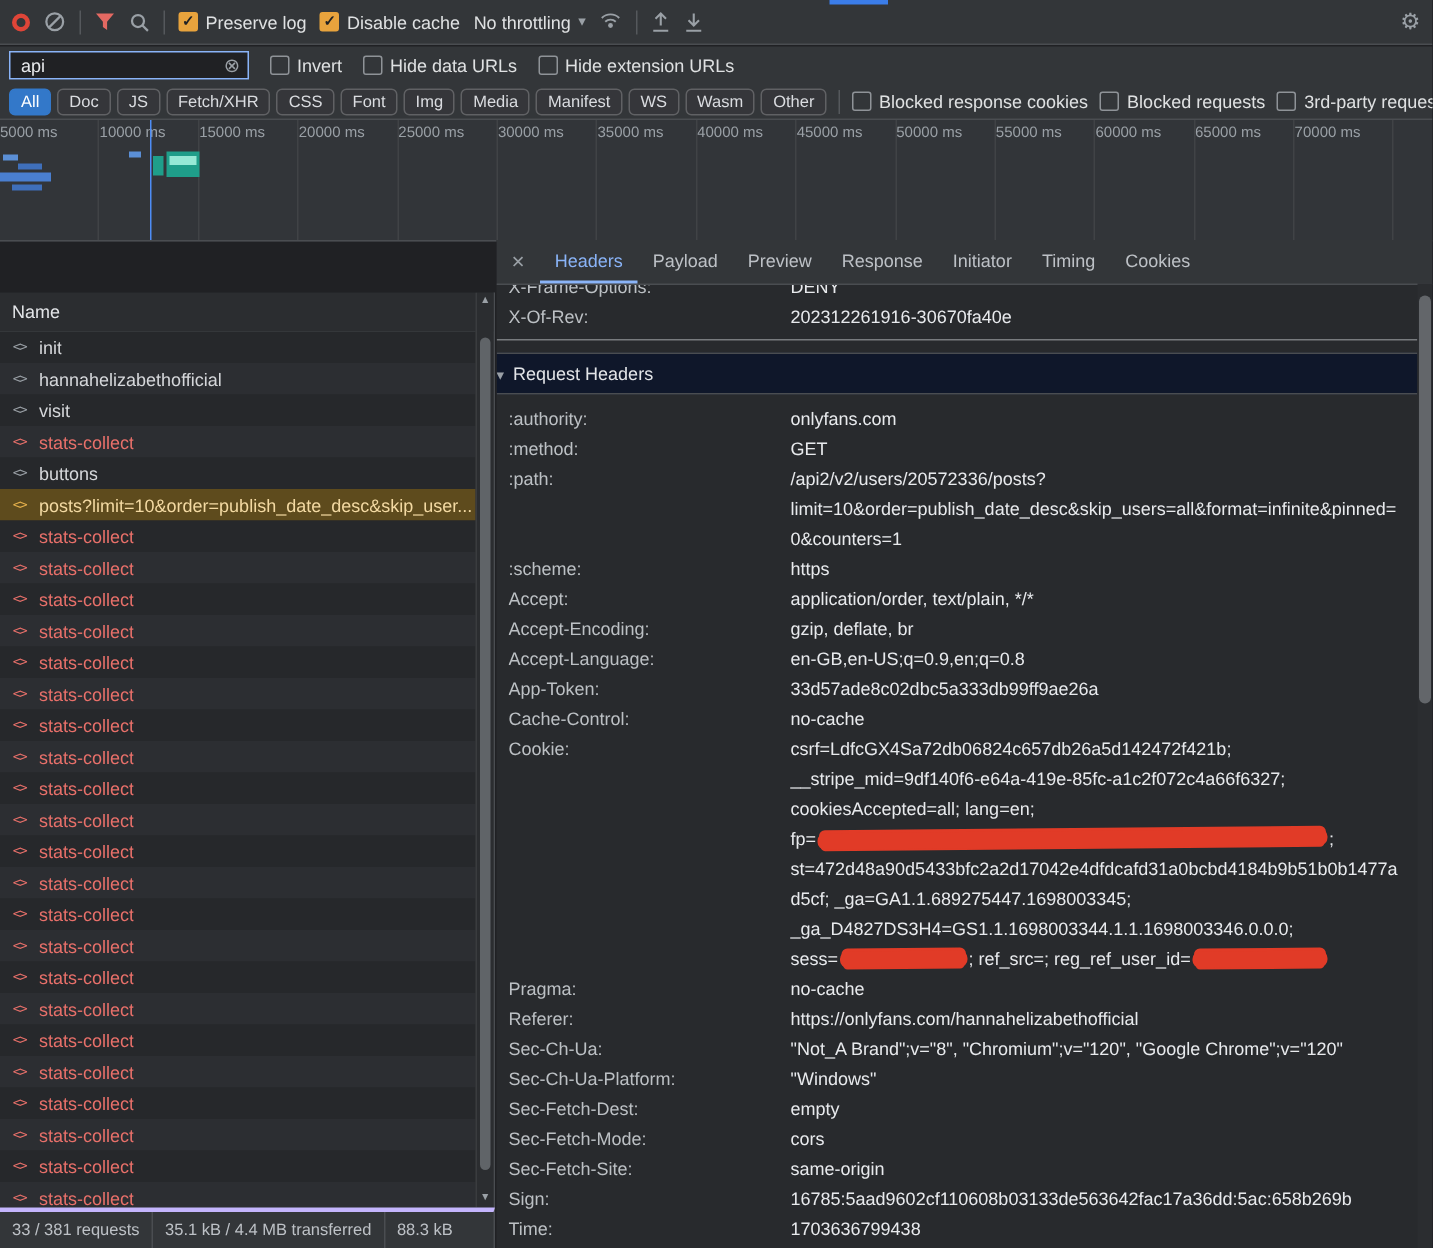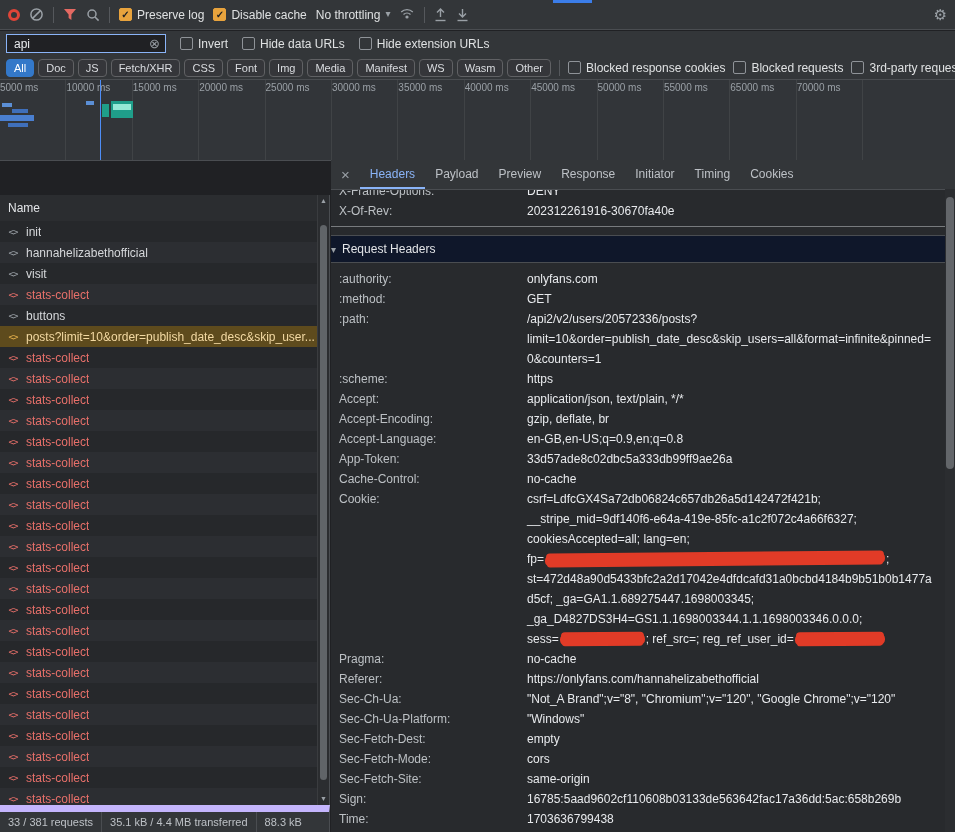--- a/index.html
+++ b/index.html
@@ -75,21 +75,21 @@
   .req-row.selected{background:#5e4b1d !important;}
   .req-row.selected .req-label{color:#f3d9a2;}
   .req-row.selected .req-icon{color:#e5b04c;}
   .left-scroll{position:absolute;top:0;right:0;bottom:0;width:11px;background:#2b2d30;border-left:1px solid #3a3c3f;}
   .left-scroll .arrow{display:block;text-align:center;font-size:7px;color:#9aa0a6;height:12px;line-height:12px;}
   .left-scroll .arrow.down{position:absolute;bottom:0;left:0;right:0;}
   .left-thumb{position:absolute;left:2px;right:2px;top:30px;height:555px;background:#606468;border-radius:4px;}
 
   
   .status-bar{position:absolute;left:0;bottom:0;width:330px;height:27px;background:#333639;
-              border-top:7px solid #c4b5fd;border-right:1px solid #4a4d51;display:flex;align-items:center;
+              border-top:3px solid #c4b5fd;border-right:1px solid #4a4d51;display:flex;align-items:center;
               font-size:11px;color:#bdc1c6;box-sizing:border-box;overflow:hidden;}
   .sb-seg{padding:0 8px;white-space:nowrap;}
   .sb-sep{width:1px;height:26px;background:#4a4d51;flex:none;}
 
   
   .right-panel{position:absolute;top:160px;left:331px;right:0;bottom:0;background:#282a2d;overflow:hidden;}
   .dtab-bar{height:29px;background:#333639;border-bottom:1px solid #4a4d51;display:flex;align-items:center;}
   .close-x{padding:0 10px;color:#9aa0a6;font-size:15px;}
   .dtab{padding:0 10px;height:29px;line-height:29px;color:#bdc1c6;white-space:nowrap;}
   .dtab-active{color:#8ab4f8;box-shadow:inset 0 -2px 0 #8ab4f8;}
@@ -231,20 +231,21 @@
         <div class="tick-cell"><span>10000 ms</span></div>
         <div class="tick-cell"><span>15000 ms</span></div>
         <div class="tick-cell"><span>20000 ms</span></div>
         <div class="tick-cell"><span>25000 ms</span></div>
         <div class="tick-cell"><span>30000 ms</span></div>
         <div class="tick-cell"><span>35000 ms</span></div>
         <div class="tick-cell"><span>40000 ms</span></div>
         <div class="tick-cell"><span>45000 ms</span></div>
         <div class="tick-cell"><span>50000 ms</span></div>
         <div class="tick-cell"><span>55000 ms</span></div>
+        <div class="tick-cell"><span>60000 ms</span></div>
         <div class="tick-cell"><span>65000 ms</span></div>
         <div class="tick-cell"><span>70000 ms</span></div>
       </div>
     <div class="tl-bars">
       <div class="b1"></div>
       <div class="b2"></div>
       <div class="b3"></div>
       <div class="b4"></div>
       <div class="b5"></div>
       <div class="tl-cursor"></div>
@@ -433,21 +434,21 @@
           <div class="hdr-row">
             <span class="hdr-name">:path:</span>
             <span class="hdr-value">/api2/v2/users/20572336/posts?<wbr>limit=10&amp;order=publish_date_desc&amp;skip_users=all&amp;format=infinite&amp;pinned=0&amp;counters=1</span>
           </div>
           <div class="hdr-row">
             <span class="hdr-name">:scheme:</span>
             <span class="hdr-value">https</span>
           </div>
           <div class="hdr-row">
             <span class="hdr-name">Accept:</span>
-            <span class="hdr-value">application/json, text/plain, */*</span>
+            <span class="hdr-value">application/order, text/plain, */*</span>
           </div>
           <div class="hdr-row">
             <span class="hdr-name">Accept-Encoding:</span>
             <span class="hdr-value">gzip, deflate, br</span>
           </div>
           <div class="hdr-row">
             <span class="hdr-name">Accept-Language:</span>
             <span class="hdr-value">en-GB,en-US;q=0.9,en;q=0.8</span>
           </div>
           <div class="hdr-row">

